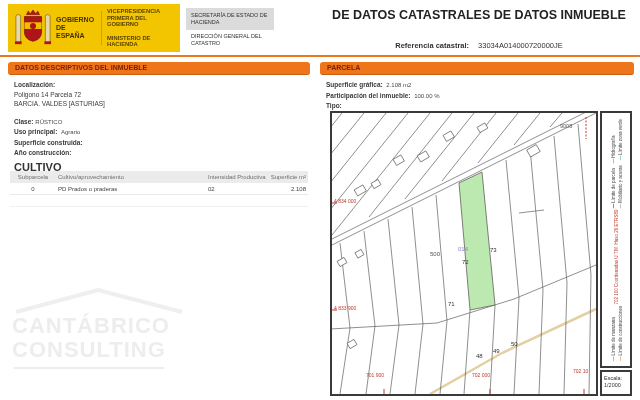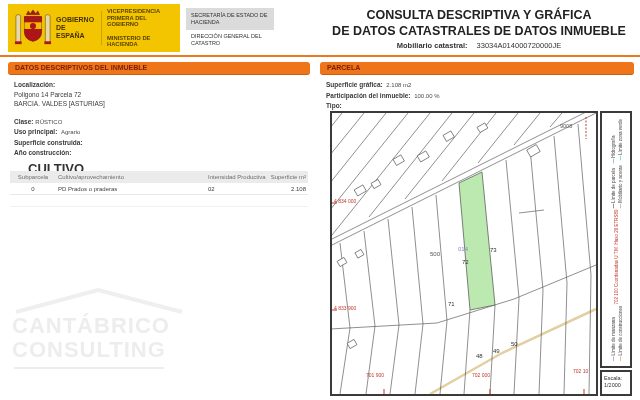--- a/index.html
+++ b/index.html
@@ -29,21 +29,21 @@
   .sec-bar { position:absolute; height:13px; background:#EE7519; border-radius:3px;
     border-bottom:1px solid #C85F10; color:#7A1F04; font-size:7px; font-weight:bold;
     line-height:12px; padding-left:7px; }
   #bar-left  { left:8px;   top:62px; width:302px; }
   #bar-right { left:320px; top:62px; width:314px; }
   
   .left-body { position:absolute; left:14px; top:80px; width:290px; font-size:6.5px; line-height:9.5px; color:#3a3a3a; }
   .left-body .b { font-weight:bold; }
   .left-body .gap { height:8px; }
   .val-sm { font-size:6px; color:#4a4a4a; }
-  .cultivo-title { position:absolute; left:28px; top:161px; font-size:13px; font-weight:bold; color:#333; }
+  .cultivo-title { position:absolute; left:14px; top:161px; font-size:11px; font-weight:bold; color:#333; }
   .cultivo { position:absolute; left:10px; top:171px; width:298px; font-size:6px; }
   .crow { display:grid; grid-template-columns:46px 148px 66px 38px; height:12px; line-height:12px; }
   .crow.head { background:#EBEBEB; color:#6E6E6E; }
   .crow.body { color:#444; border-bottom:1px solid #E8E8E8; }
   .crow.empty { border-bottom:1px solid #F0F0F0; }
   .c0 { text-align:center; } .c1 { padding-left:2px; } .c2 { padding-left:4px; } .c3 { text-align:right; padding-right:2px; }
   
   .watermark { position:absolute; left:4px; top:288px; width:196px; height:110px; color:#EDEDED; }
   .wm-roof { display:block; margin-left:8px; }
   .wm-line1,.wm-line2 { font-size:22px; font-weight:bold; letter-spacing:1px; line-height:24px; margin-left:8px; }
@@ -93,25 +93,24 @@
     <div class="gov-divider"></div>
     <div class="gov-depts">
       <div class="dep">VICEPRESIDENCIA PRIMERA DEL GOBIERNO</div>
       <div>MINISTERIO DE HACIENDA</div>
     </div>
   </div>
   <div class="sec-box">SECRETARÍA DE ESTADO DE HACIENDA</div>
   <div class="dg-text">DIRECCIÓN GENERAL DEL CATASTRO</div>
 
   <div class="doc-title">
-    <div>CONSULTA DESCRIPTIVA Y GRÁFICA</div>
     <div>DE DATOS CATASTRALES DE DATOS INMUEBLE</div>
   </div>
   <div class="doc-ref">
-    <span class="lbl">Mobiliario catastral:</span><span>33034A014000720000JE</span>
+    <span class="lbl">Referencia catastral:</span><span>33034A014000720000JE</span>
   </div>
   <div class="orange-rule"></div>
 
   <div class="sec-bar" id="bar-left">DATOS DESCRIPTIVOS DEL INMUEBLE</div>
   <div class="sec-bar" id="bar-right">PARCELA</div>
 
   <div class="left-body">
     <div class="b">Localización:</div>
     <div>Poligono 14 Parcela 72</div>
     <div>BARCIA. VALDES [ASTURIAS]</div>

